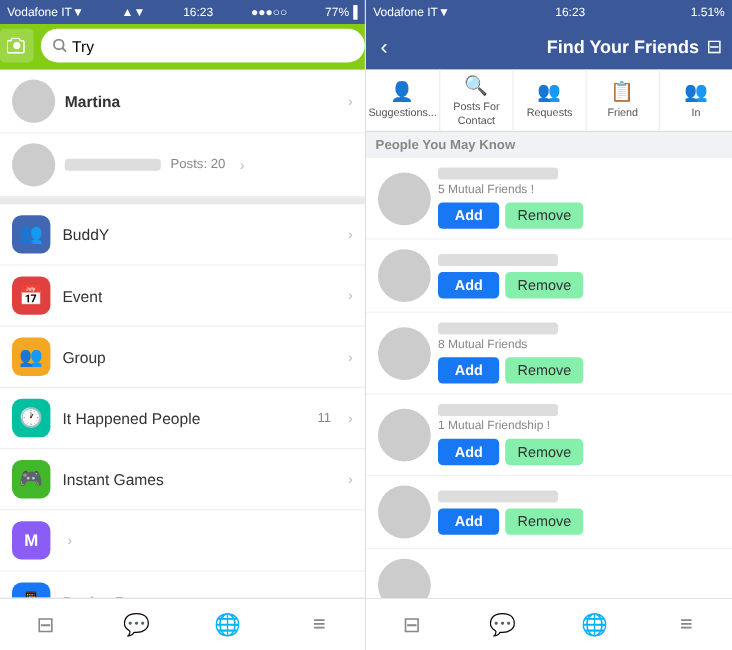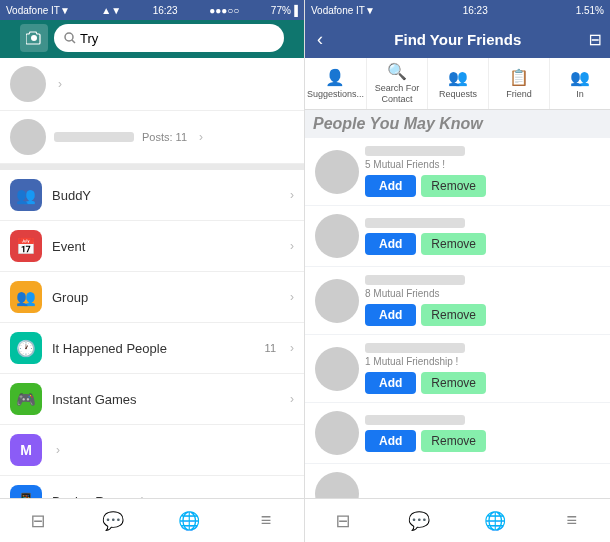--- a/index.html
+++ b/index.html
@@ -30,22 +30,22 @@
       display: flex;
       align-items: center;
       justify-content: space-between;
       padding: 0 6px;
       font-size: 10px;
       color: #fff;
     }
 
     
     .search-bar {
-      background: #0f766e;
-      padding: 4px 20px 6px;
+      background: #84cc16;
+      padding: 4px 0 6px;
       display: flex;
       align-items: center;
       gap: 6px;
     }
     .camera-icon-wrap {
       width: 28px; height: 28px;
       border-radius: 4px;
       background: rgba(255,255,255,0.2);
       display: flex; align-items: center; justify-content: center;
       flex-shrink: 0;
@@ -198,21 +198,21 @@
     .back-btn {
       font-size: 18px;
       color: #fff;
       cursor: pointer;
       padding: 0 4px;
     }
     .top-bar-title {
       font-size: 15px;
       font-weight: bold;
       flex: 1;
-      text-align: center;
+      text-align: right;
     }
     .top-bar-icon {
       font-size: 16px;
     }
 
     
     .sub-nav {
       background: #fff;
       height: 52px;
       display: flex;
@@ -234,24 +234,23 @@
       padding: 4px 2px;
     }
     .sub-tab:last-child { border-right: none; }
     .sub-tab .tab-icon { font-size: 16px; color: #4267b2; }
     .sub-tab .tab-label { font-size: 9px; line-height: 1.2; text-align: center; }
 
     
     .section-header {
       background: #f0f2f5;
       padding: 5px 8px;
-      font-size: 16px;
+      font-size: 11px;
       color: #888;
       font-weight: 600;
-      font-style: italic;
     }
 
     
     .friends-list {
       flex: 1;
       overflow-y: auto;
       background: #f0f2f5;
     }
 
     .friend-card {
@@ -351,26 +350,27 @@
       </svg>
       <input type="text" value="Try" placeholder="Try" style="">
     </div>
   </div>
 
   <div class="menu-section">
 
     <div class="profile-section">
       <div class="profile-row">
         <div class="profile-avatar"></div>
+        <span class="profile-name">Martina</span>
         <span class="chevron">›</span>
       </div>
       <div class="profile-row">
         <div class="profile-avatar"></div>
         <div style="width:80px;height:10px;background:#ddd;border-radius:3px;"></div>
-        <span class="profile-posts">Posts: 11</span>
+        <span class="profile-posts">Posts: 20</span>
         <span class="chevron">›</span>
       </div>
     </div>
 
     <div class="nav-item">
       <div class="nav-icon icon-blue">👥</div>
       <span class="nav-label">BuddY</span>
       <span class="chevron">›</span>
     </div>
     <div class="nav-item">
@@ -428,21 +428,21 @@
     <span class="top-bar-icon">⊟</span>
   </div>
 
   <div class="sub-nav">
     <div class="sub-tab">
       <span class="tab-icon">👤</span>
       <span class="tab-label">Suggestions...</span>
     </div>
     <div class="sub-tab">
       <span class="tab-icon">🔍</span>
-      <span class="tab-label">Search For Contact</span>
+      <span class="tab-label">Posts For Contact</span>
     </div>
     <div class="sub-tab">
       <span class="tab-icon">👥</span>
       <span class="tab-label">Requests</span>
     </div>
     <div class="sub-tab">
       <span class="tab-icon">📋</span>
       <span class="tab-label">Friend</span>
     </div>
     <div class="sub-tab">

